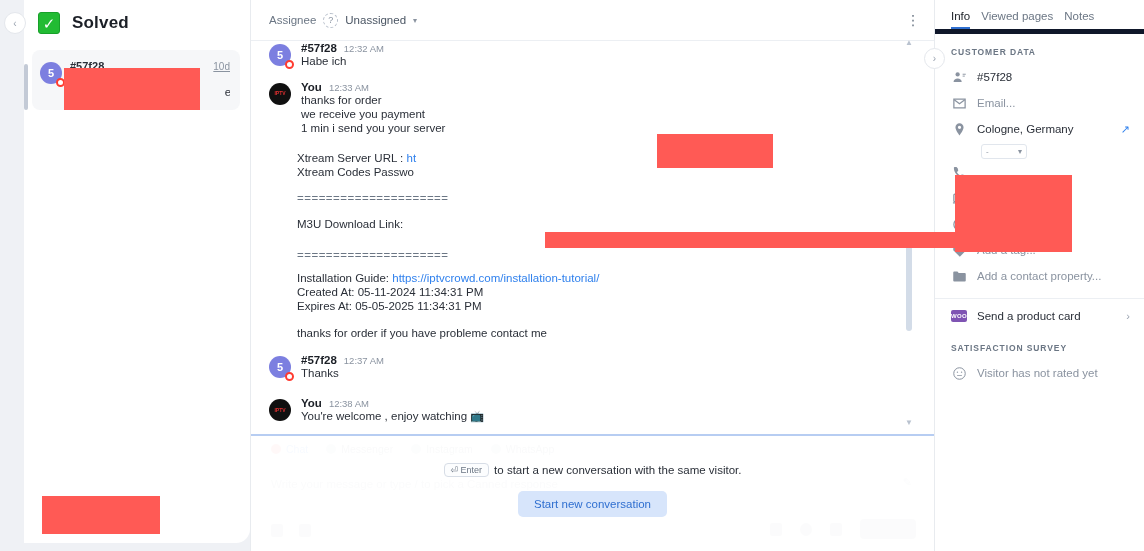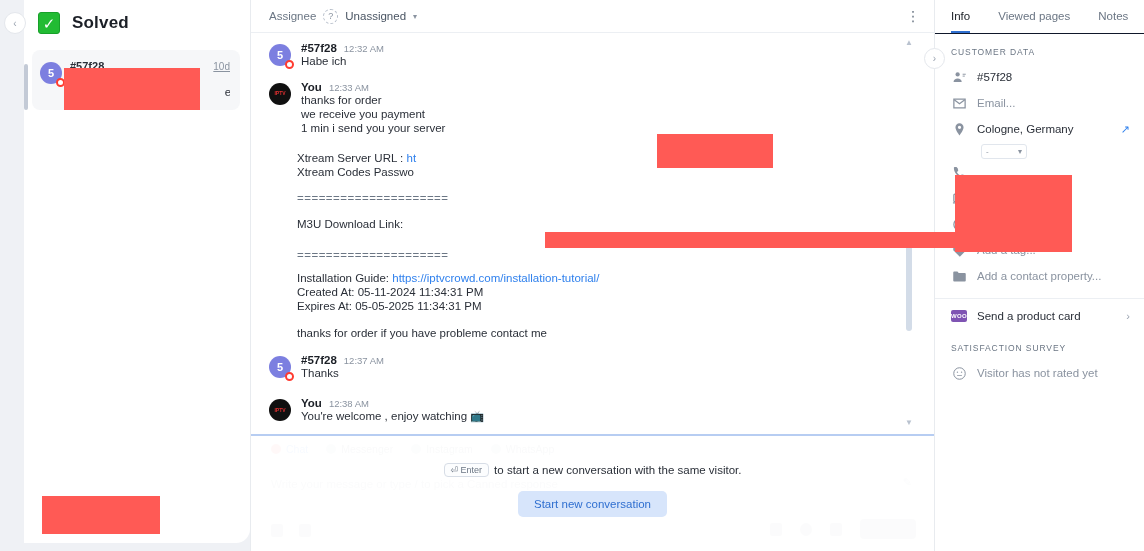--- a/index.html
+++ b/index.html
@@ -78,21 +78,21 @@
   .redact-conv { position: absolute; left: 64px; top: 68px; width: 136px; height: 42px; z-index: 3; }
   .redact-left-bottom { position: absolute; left: 42px; top: 496px; width: 118px; height: 38px; z-index: 3; }
 
   
   .center {
     flex: 0 0 685px; width: 685px; height: 551px;
     background: #ffffff; position: relative;
     border-left: 1px solid #e8ebef; border-right: 1px solid #e8ebef;
   }
   .center-head {
-    height: 33px; display: flex; align-items: center;
+    height: 41px; display: flex; align-items: center;
     padding: 0 14px 0 18px; border-bottom: 1px solid #eceff3;
     justify-content: space-between;
   }
   .assignee-group { display: flex; align-items: center; gap: 7px; }
   .assignee-label { font-size: 11.5px; color: #6b7684; }
   .q-badge {
     width: 15px; height: 15px; border-radius: 50%;
     border: 1px dashed #b5bdc9; color: #8a93a0;
     font-size: 9px; display: flex; align-items: center; justify-content: center;
   }
@@ -174,26 +174,26 @@
     margin-top: 14px; background: #d7e5fb; color: #2f6fd0;
     border: none; border-radius: 5px; padding: 7px 16px;
     font-size: 11.5px; font-family: inherit; cursor: pointer;
   }
 
   
   .right {
     flex: 0 0 209px; width: 209px; height: 551px;
     background: #fff; position: relative;
   }
-  .r-tabs { display: flex; gap: 28px; padding: 10px 0 0 16px; border-bottom: 1px solid #0f172a; height: 34px; }
+  .r-tabs { display: flex; gap: 11px; padding: 10px 0 0 16px; border-bottom: 5px solid #0f172a; height: 34px; }
   .r-tab { font-size: 11.5px; color: #6b7684; padding-bottom: 7px; cursor: pointer; }
   .r-tab.active { color: #1b1f26; border-bottom: 2.5px solid #2f6fd0; }
   .r-section-title {
     font-size: 8.5px; color: #6b7684; letter-spacing: .9px;
-    padding: 13px 0 7px 16px; font-weight: normal;
+    padding: 13px 0 7px 16px; font-weight: bold;
   }
   .r-row { display: flex; align-items: center; gap: 10px; padding: 5px 14px 5px 16px; min-height: 22px; }
   .r-ico { flex: 0 0 16px; width: 16px; height: 16px; color: #8a93a0; display: flex; align-items: center; justify-content: center; }
   .r-ico svg { width: 15px; height: 15px; fill: #8a93a0; }
   .r-text { font-size: 11.5px; color: #2a2f38; flex: 1; }
   .r-text.muted { color: #8a93a0; }
   .r-ext { color: #2f80ed; font-size: 11px; }
   .mini-select {
     margin-left: 46px; margin-top: 2px; width: 46px; height: 15px;
     border: 1px solid #e1e6ed; border-radius: 3px;

